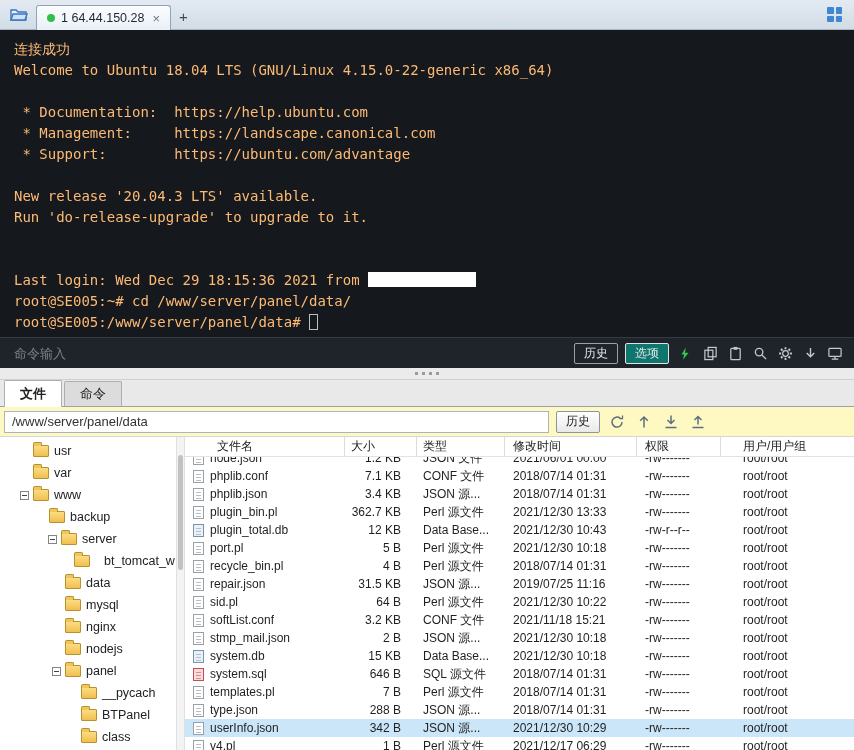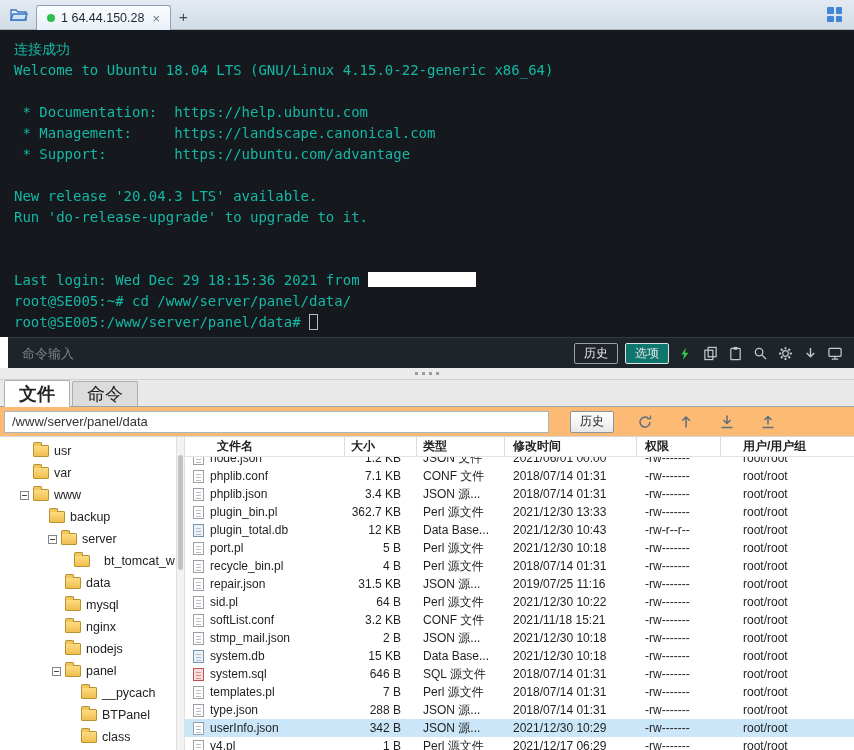--- a/index.html
+++ b/index.html
@@ -17,50 +17,50 @@
   .tab-title { font-size:12.5px; color:#1d2733; }
   .tab-close { font-size:13px; color:#6b7784; padding:0 2px; cursor:pointer; line-height:1; }
   .newtab { font-size:15px; color:#3c4854; padding:0 8px 4px 8px; cursor:pointer; }
   .tab-spacer { flex:1; }
   .gridicon { width:15px; height:15px; margin:0 6px 7px 0; display:grid; grid-template-columns:1fr 1fr; gap:2px; cursor:pointer; }
   .gridicon i { background:#3f87d4; border-radius:1px; }
 
   
   .terminal { height:307px; background:#15181d; padding:9px 0 0 14px; overflow:hidden; flex:none; cursor:text; }
   .tline { height:21px; line-height:21px; font-family:"DejaVu Sans Mono", monospace; font-size:14px;
-           color:#14b8a6; white-space:pre; }
+           color:#fdba74; white-space:pre; }
   .redact { display:inline-block; width:108px; height:15px; background:#ffffff; vertical-align:-2px; }
   .cursor { display:inline-block; width:9px; height:16px; border:1px solid #b9bec4; vertical-align:-3px; }
 
   
   .cmdbar { height:31px; background:#1f242b; border-top:1px solid #343b44; display:flex; align-items:center;
-            padding:0 10px 0 14px; gap:7px; flex:none;margin-left:8px; }
+            padding:0 10px 0 14px; gap:7px; flex:none; }
   .cmdinput { flex:1; background:transparent; border:none; outline:none; color:#d6d8da; font-size:13px; }
   .cmdinput::placeholder { color:#7a8088; }
   .cbtn { height:21px; padding:0 9px; background:transparent; border:1px solid #98a0a8; color:#e3e6e9;
           font-size:12px; border-radius:2px; cursor:pointer; }
   .cbtn.options { border-color:#dfe3e7; background:#0f766e; }
   .cicon { width:18px; height:18px; display:flex; align-items:center; justify-content:center; cursor:pointer; }
 
   
   .handle { height:12px; background:#ebebeb; border-bottom:1px solid #d0d0d0; display:flex; align-items:center;
             justify-content:center; flex:none; cursor:row-resize; }
   .handle-dots { width:3px; height:3px; background:#9a9a9a; box-shadow:7px 0 #9a9a9a, 14px 0 #9a9a9a, 21px 0 #9a9a9a; margin-right:21px; }
 
   
   .ptabs { height:27px; background:#e9e9e9; border-bottom:1px solid #9aa2aa; display:flex; align-items:flex-end;
            padding:0 0 0 4px; flex:none; }
   .ptab { height:25px; min-width:58px; display:flex; align-items:center; justify-content:center; gap:4px;
-          font-size:18px; color:#222; padding:0 14px; border:1px solid #a9b0b7; border-bottom:none;
+          font-size:13px; color:#222; padding:0 14px; border:1px solid #a9b0b7; border-bottom:none;
           background:#dcdcdc; margin-right:2px; border-radius:2px 2px 0 0; cursor:pointer; }
   .ptab.active { background:#ffffff; margin-bottom:-1px; height:27px; font-weight:bold; }
 
   
-  .pathbar { height:30px; background:#fdba74; border-bottom:1px solid #d6d6d6; display:flex; align-items:center;
-             padding:0 6px 0 4px; gap:21px; flex:none; }
+  .pathbar { height:30px; background:#fef9c3; border-bottom:1px solid #d6d6d6; display:flex; align-items:center;
+             padding:0 6px 0 4px; gap:7px; flex:none; }
   .pathinput { width:545px; height:22px; border:1px solid #a9b4be; background:#fff; font-size:13px; color:#333;
                padding:0 7px; outline:none; }
   .pbtn { height:22px; padding:0 9px; font-size:12px; color:#222; background:linear-gradient(#ffffff,#e9e9e9);
           border:1px solid #8d949b; border-radius:2px; cursor:pointer; }
   .picon { width:20px; height:20px; display:flex; align-items:center; justify-content:center; cursor:pointer; }
 
   
   .content { flex:1; display:flex; background:#fff; overflow:hidden;justify-content:flex-end; }
   .tree { width:176px; flex:none; overflow:hidden; padding-top:3px; }
   .trow { height:22px; display:flex; align-items:center; white-space:nowrap; cursor:pointer; }
@@ -70,21 +70,21 @@
   .folder { width:16px; height:12px; background:linear-gradient(#fcdd82,#f0bf50); border:1px solid #b6912f;
             border-radius:1px; position:relative; flex:none; margin-right:5px; }
   .folder::before { content:""; position:absolute; top:-4px; left:-1px; width:7px; height:3px;
                     background:#f3c65c; border:1px solid #b6912f; border-bottom:none; border-radius:2px 2px 0 0; }
   .tlabel { font-size:12.5px; color:#222; }
 
   .vscroll { width:9px; flex:none; background:#f3f3f3; border-left:1px solid #e0e0e0; border-right:1px solid #e0e0e0; position:relative; }
   .vthumb { position:absolute; left:1px; right:1px; top:18px; height:115px; background:#c2c2c2; border-radius:3px; cursor:grab; }
 
   .table { flex:1; display:flex; flex-direction:column; font-size:12px; overflow:hidden; }
-  .thead { height:20px; flex:none; display:flex; align-items:stretch; border-bottom:1px solid #e2e2e2; color:#222;font-weight:bold; }
+  .thead { height:20px; flex:none; display:flex; align-items:stretch; border-bottom:1px solid #e2e2e2; color:#222; }
   .thead .c { display:flex; align-items:center; border-right:1px solid #dcdcdc; cursor:pointer; }
   .c { flex:none; }
   .c.name  { width:160px; padding-left:8px; display:flex; align-items:center; overflow:hidden; }
   .thead .c.name { padding-left:32px; }
   .c.size  { width:72px; text-align:right; padding-right:16px; justify-content:flex-end; }
   .thead .c.size { text-align:left; justify-content:flex-start; padding-left:6px; }
   .c.type  { width:88px; padding-left:6px; overflow:hidden; white-space:nowrap; }
   .c.mtime { width:132px; padding-left:8px; }
   .c.perm  { width:84px; padding-left:8px; }
   .c.owner { flex:1; padding-left:22px; border-right:none !important; }

